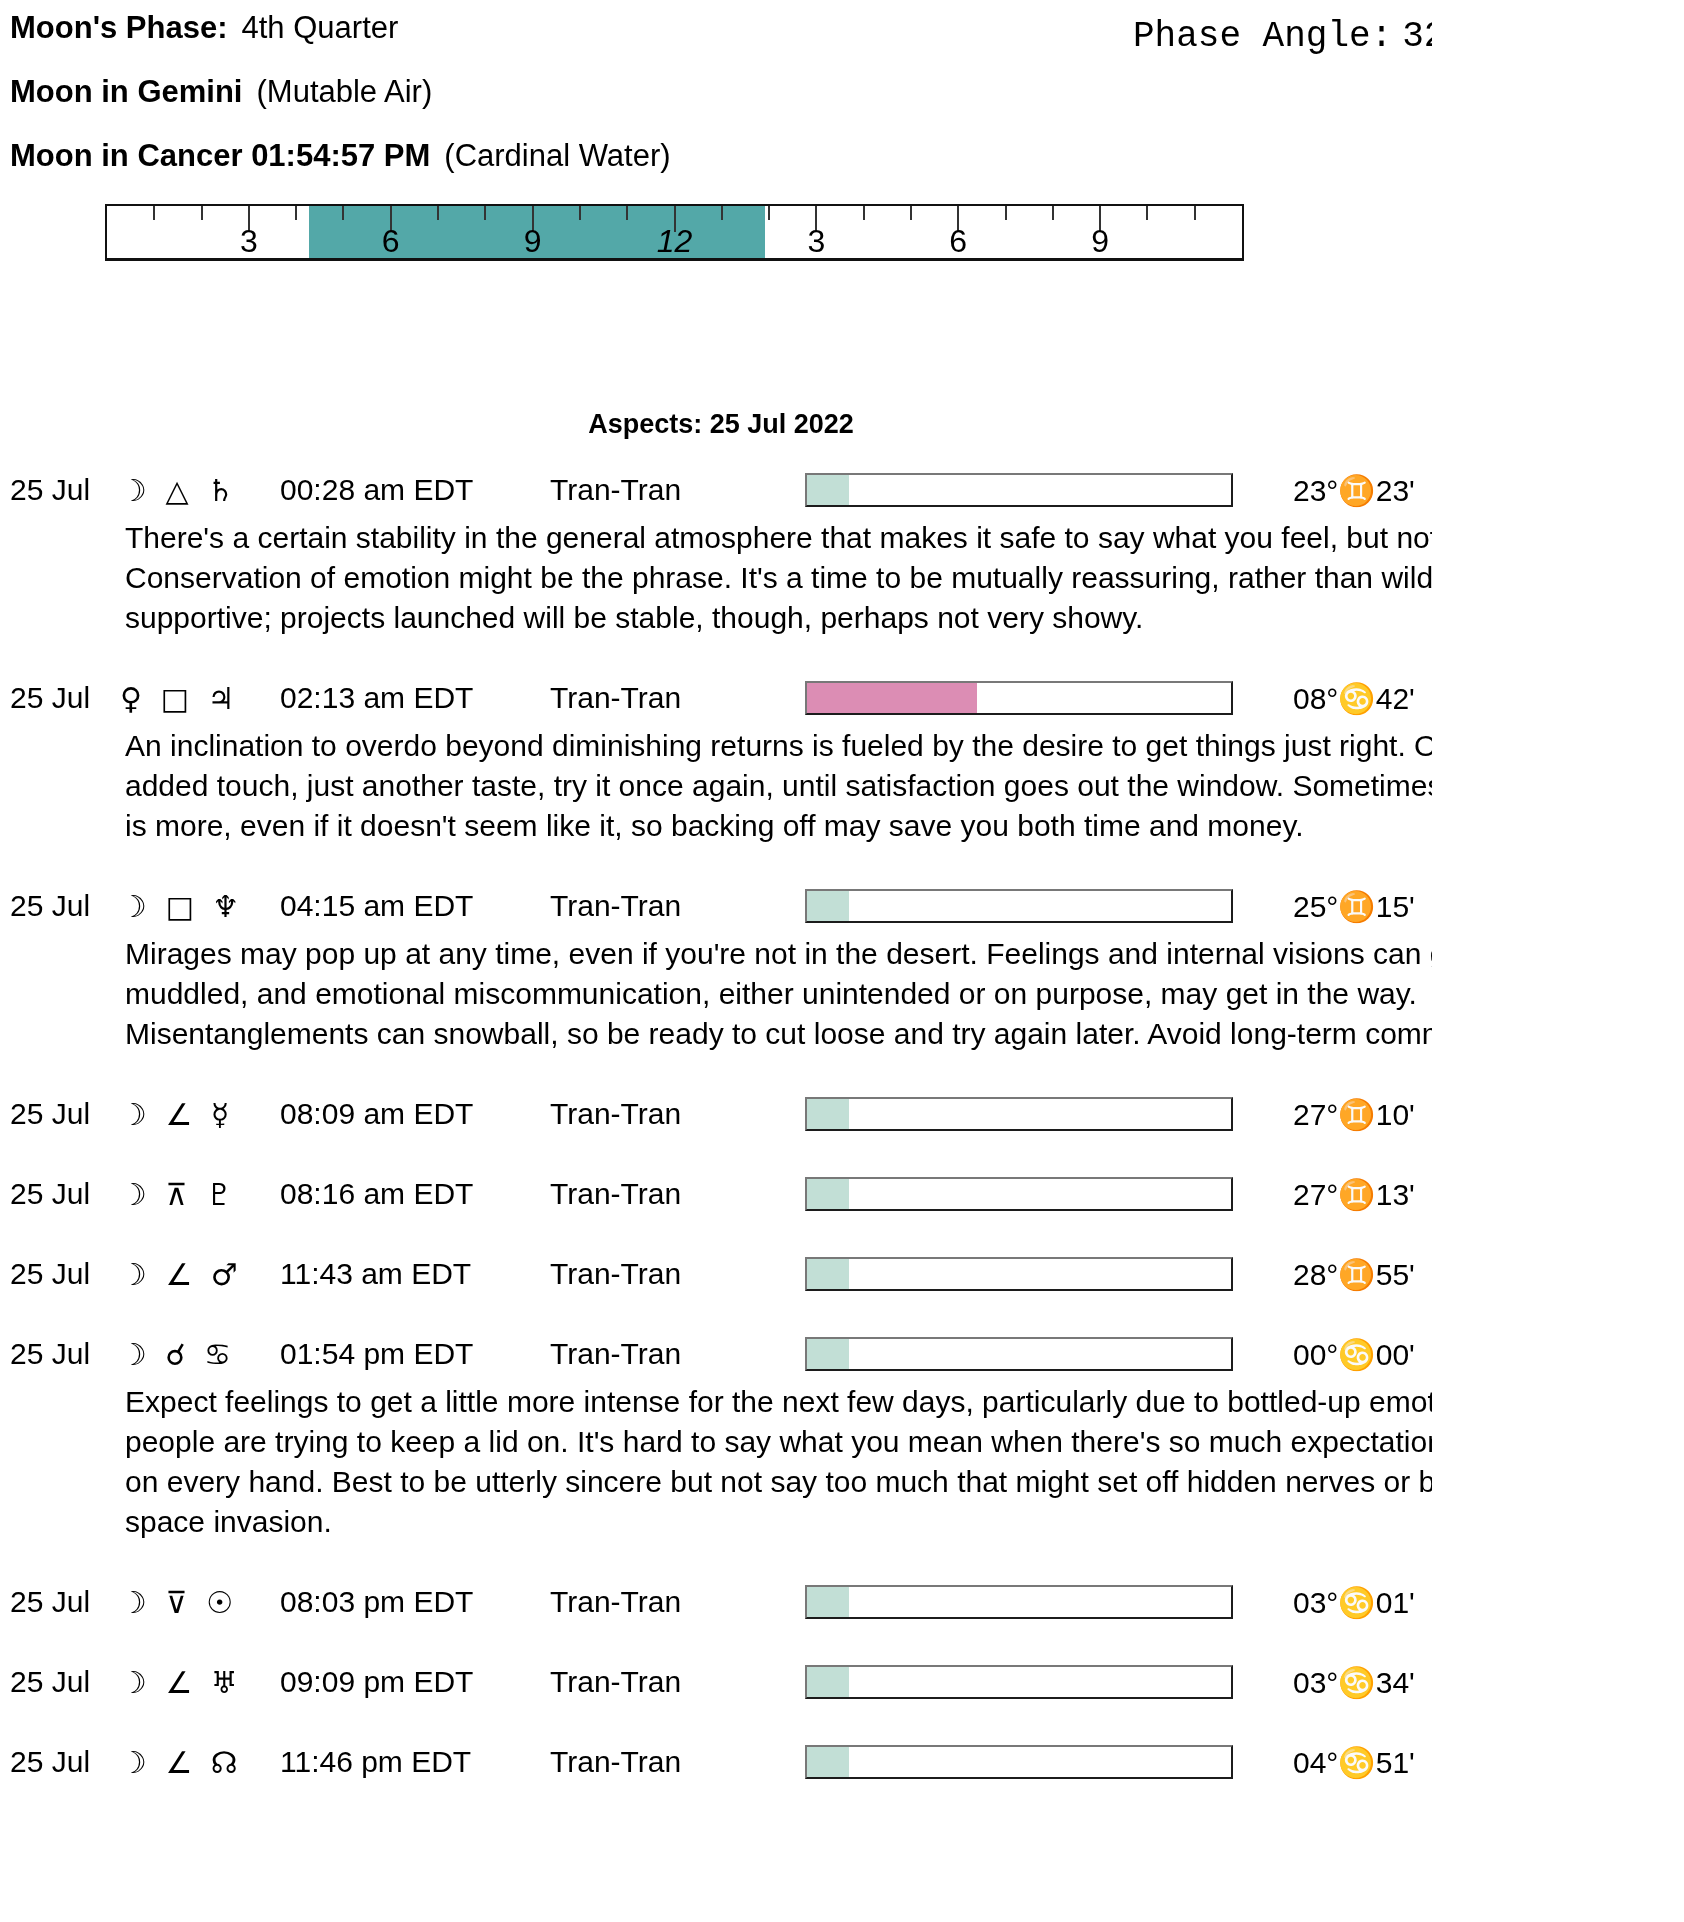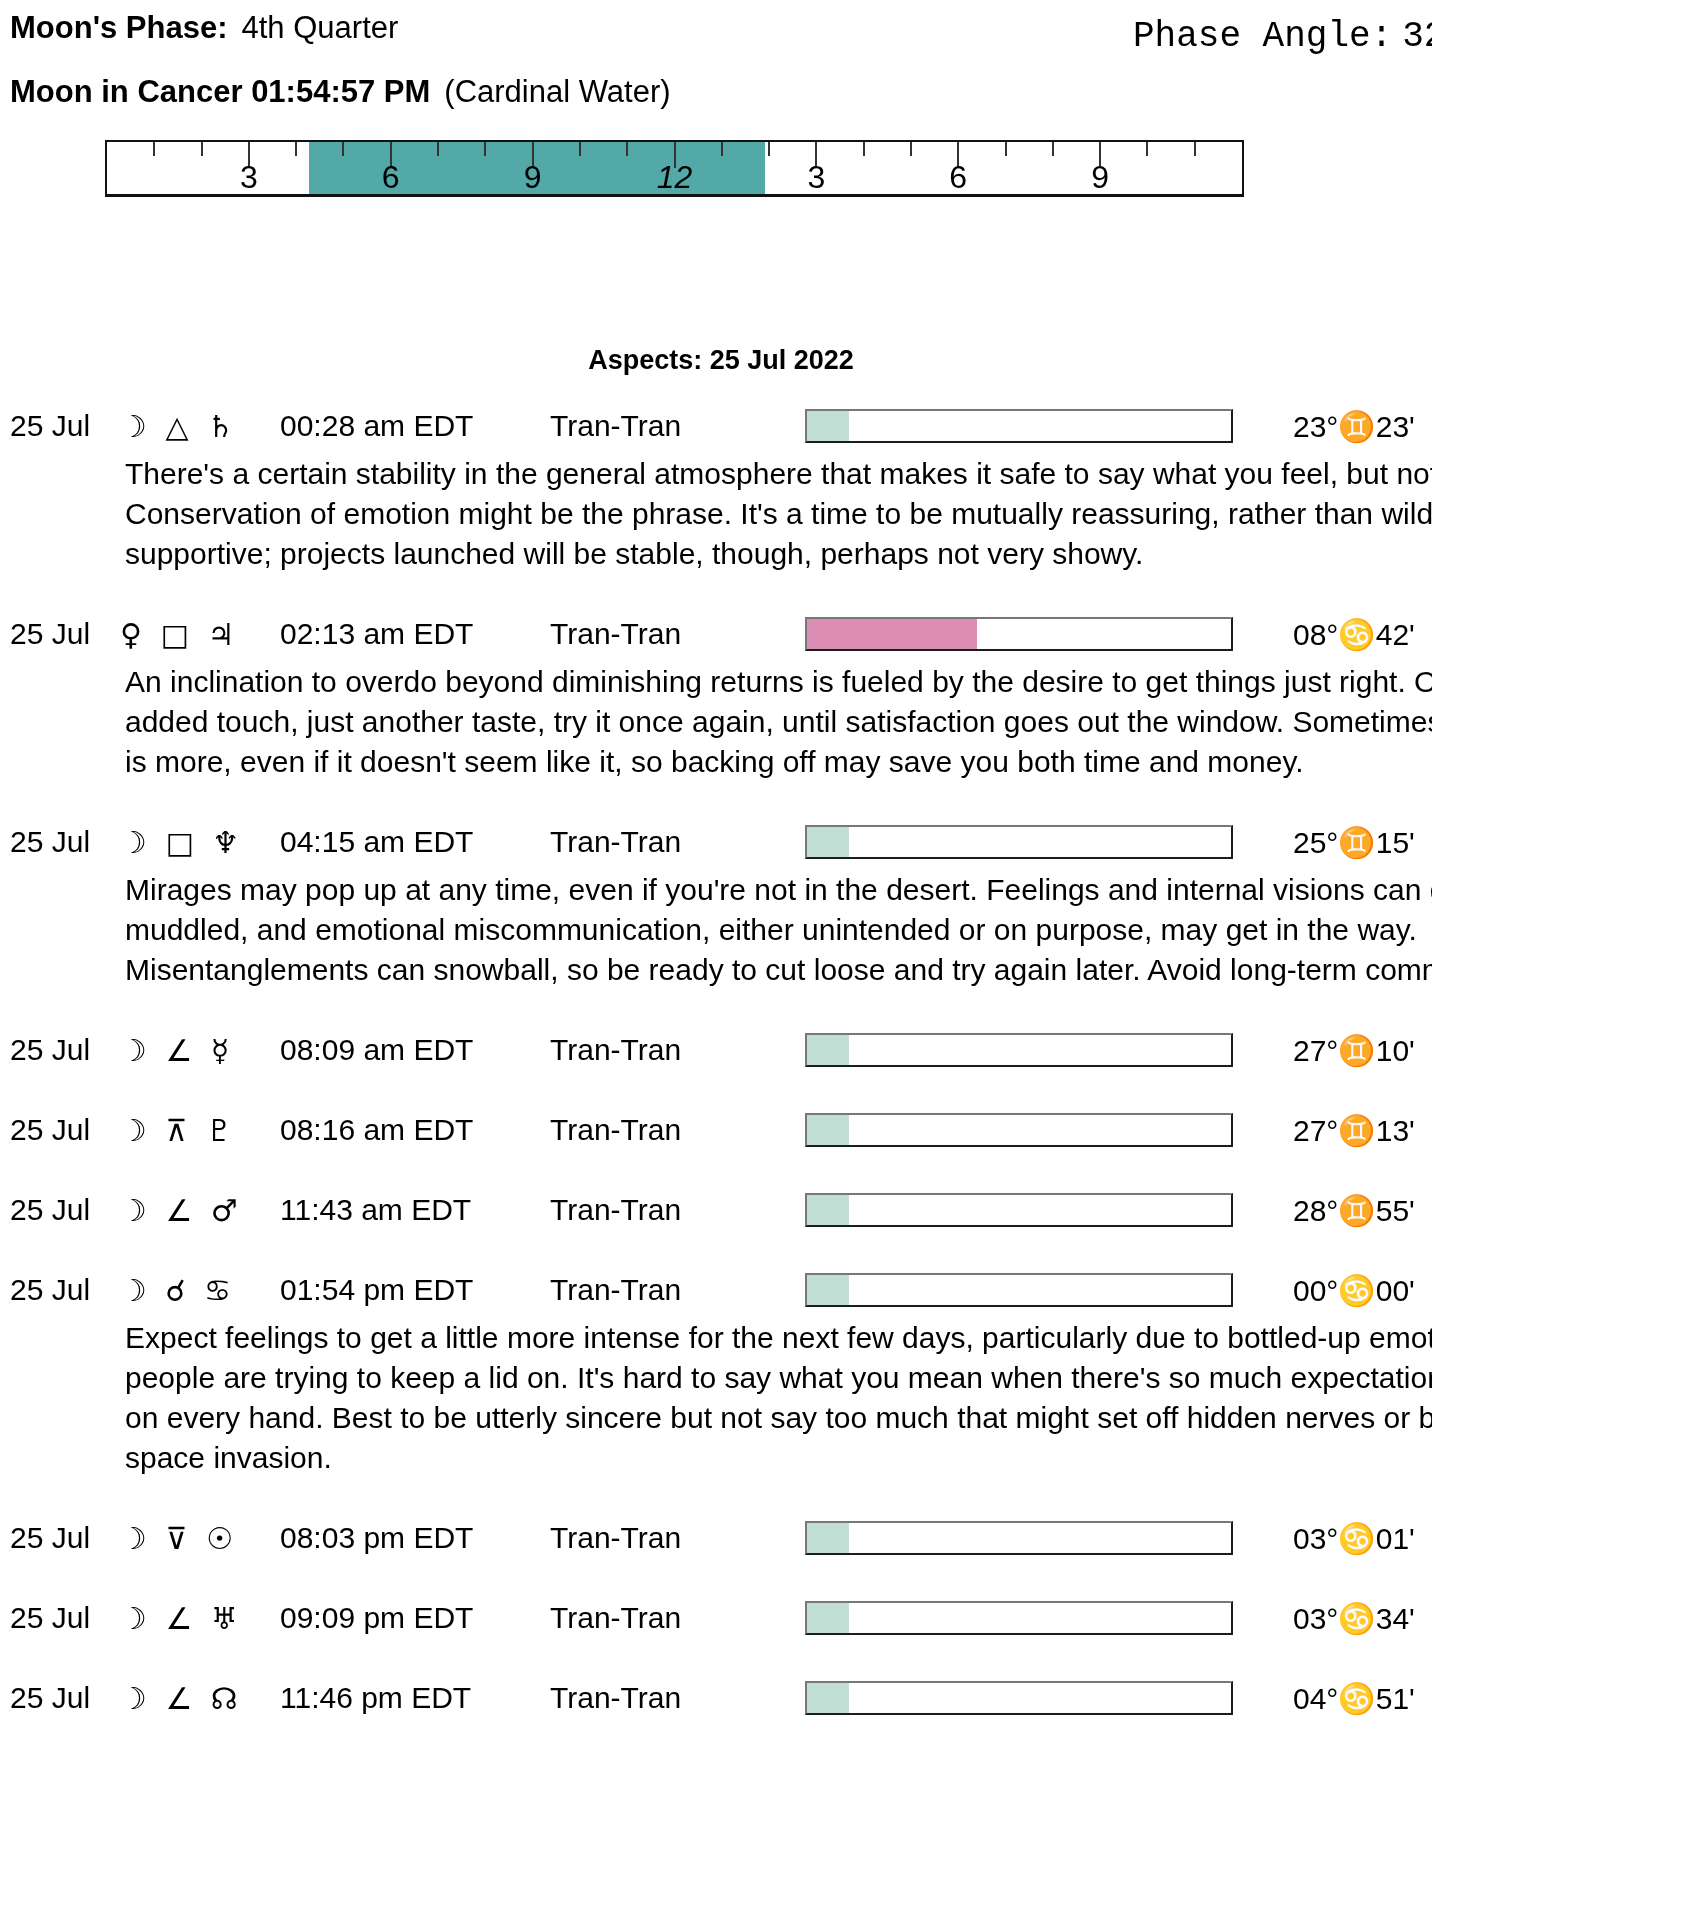--- a/index.html
+++ b/index.html
@@ -77,20 +77,23 @@
 <div class="page">
 
   <div class="hline">
     <span class="lbl">Moon's Phase:</span><span class="val">4th Quarter</span>
   </div>
 
   <div class="phase-angle">
     <span>Phase Angle:</span><span class="pa-val">320°56' to 331°47'</span>
   </div>
 
+  <div class="hline">
+    <span class="lbl">Moon in Gemini</span><span class="val">(Mutable Air)</span>
+  </div>
 
   <div class="hline">
     <span class="lbl">Moon in Cancer 01:54:57 PM</span><span class="val">(Cardinal Water)</span>
   </div>
 
 
   <div class="ruler">
       <div class="hl" style="left: 17.7779%; width: 40.2083%; background: rgb(83, 168, 168);"></div>
       <div class="tick" style="left: 4.16667%;"></div>
       <div class="tick" style="left: 8.33333%;"></div>

